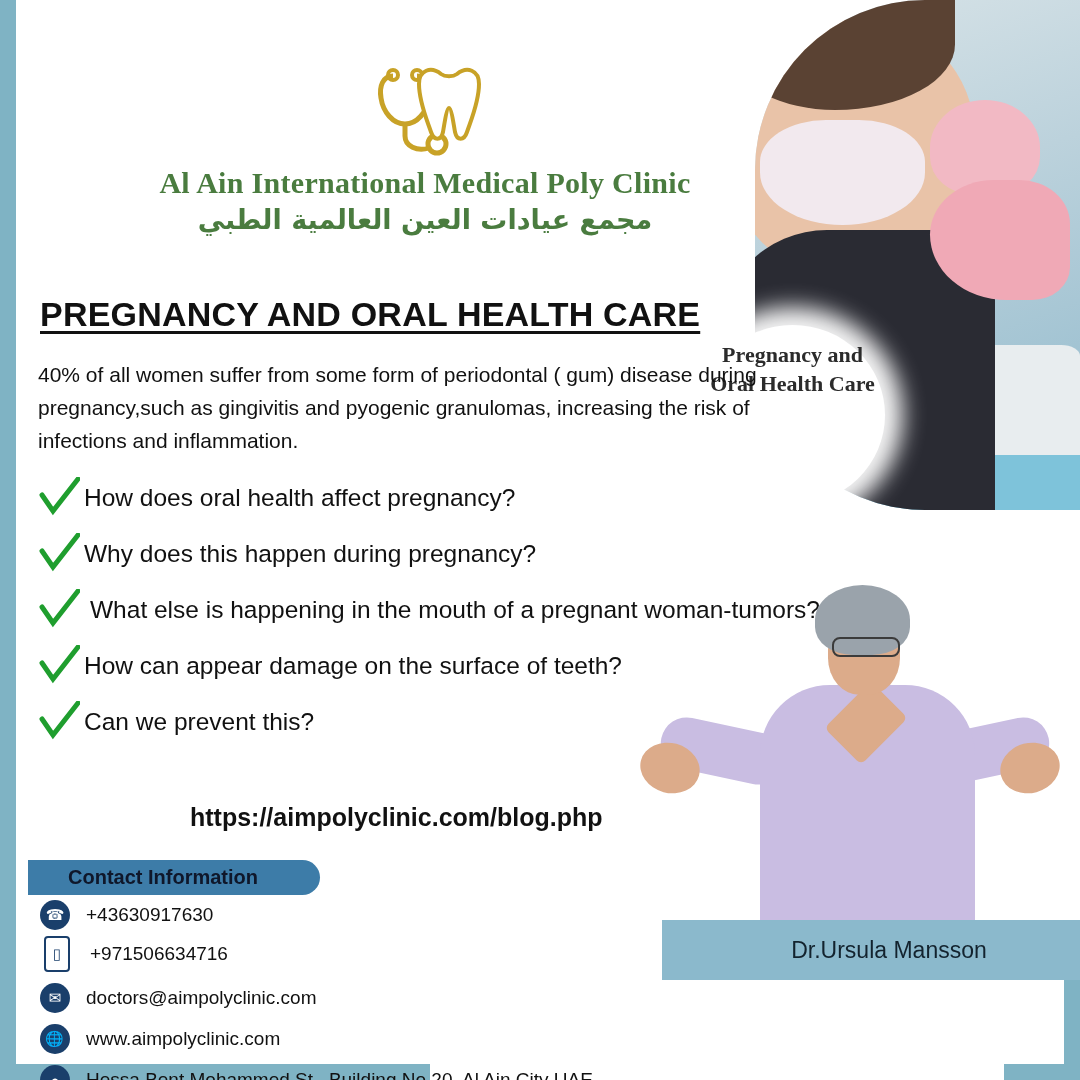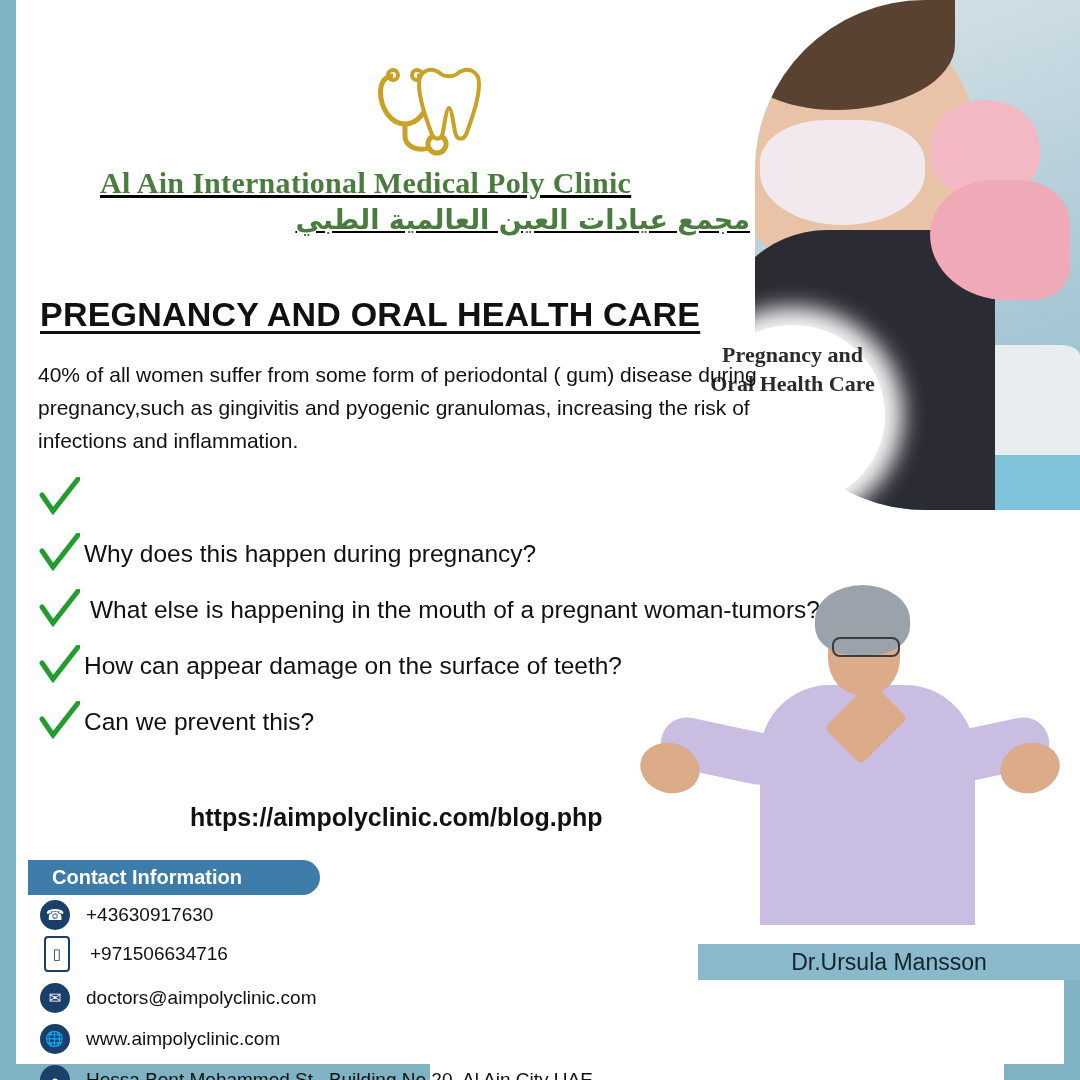--- a/index.html
+++ b/index.html
@@ -46,21 +46,21 @@
     width: 60px; height: 16px;
     background: #7fb3c4;
   }
 
   
   .logo-wrap {
     position: absolute;
     left: 100px;
     top: 62px;
     width: 650px;
-    text-decoration: underline;
+    text-align: center;
   }
   .logo-mark {
     width: 180px;
     height: 100px;
     margin: 0 auto 4px auto;
     position: relative;
   }
   .clinic-name {
     font-family: "Liberation Serif", serif;
     font-weight: bold;
@@ -156,24 +156,24 @@
     left: 28px;
     top: 860px;
     width: 292px;
     height: 35px;
     background: #3d7ca8;
     border-radius: 0 18px 18px 0;
     display: flex;
     align-items: center;
   }
   .contact-banner span {
-    color: #ffffff;
+    color: #0f172a;
     font-size: 20px;
     font-weight: bold;
-    padding-left: 24px;
+    padding-left: 40px;
   }
   .contact-list {
     position: absolute;
     left: 40px;
     top: 900px;
     width: 700px;
   }
   .c-row {
     display: flex;
     align-items: center;
@@ -377,25 +377,26 @@
     background: #dcab8a;
     border-radius: 50%;
     transform: rotate(-15deg);
   }
 
   .doc-name-bar {
     position: absolute;
     right: 0;
     bottom: 100px;
     width: 382px;
-    height: 36px;
+    height: 60px;
     background: #8bb9cc;
     display: flex;
     align-items: center;
     justify-content: center;
+    padding-left: 36px;
   }
   .doc-name-bar span {
     font-size: 23px;
     color: #13232e;
   }
 </style>
 </head>
 <body>
 
 <div class="poster">
@@ -439,20 +440,21 @@
 
   <div class="intro">40% of all women suffer from some form of periodontal ( gum) disease during pregnancy,such as gingivitis and pyogenic granulomas, increasing the risk of infections and inflammation.</div>
 
   <div class="qlist">
     <div class="qrow">
       <div class="check">
         <svg width="42" height="42" viewBox="0 0 42 42">
             <path d="M4 18 L15 34 L40 2" fill="none" stroke="#1f9e2e" stroke-width="5" stroke-linecap="round"></path>
           </svg>
       </div>
+      <div class="qtext">How does oral health affect pregnancy?</div>
     </div>
     <div class="qrow">
       <div class="check">
         <svg width="42" height="42" viewBox="0 0 42 42">
             <path d="M4 18 L15 34 L40 2" fill="none" stroke="#1f9e2e" stroke-width="5" stroke-linecap="round"></path>
           </svg>
       </div>
       <div class="qtext">Why does this happen during pregnancy?</div>
     </div>
     <div class="qrow indent">

